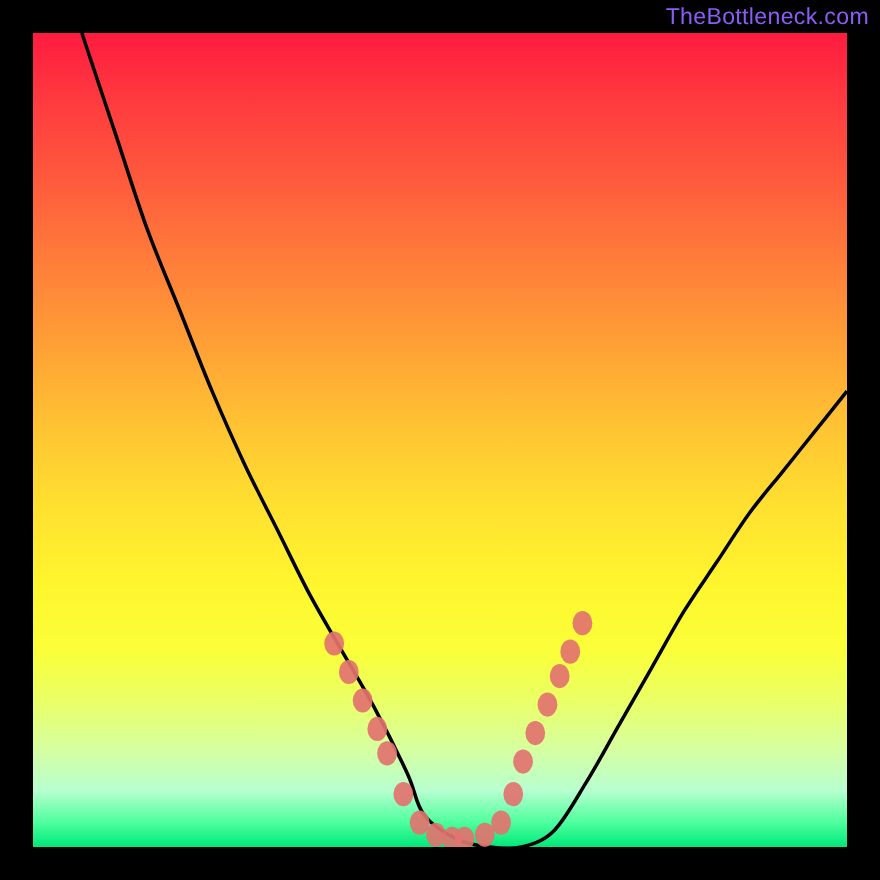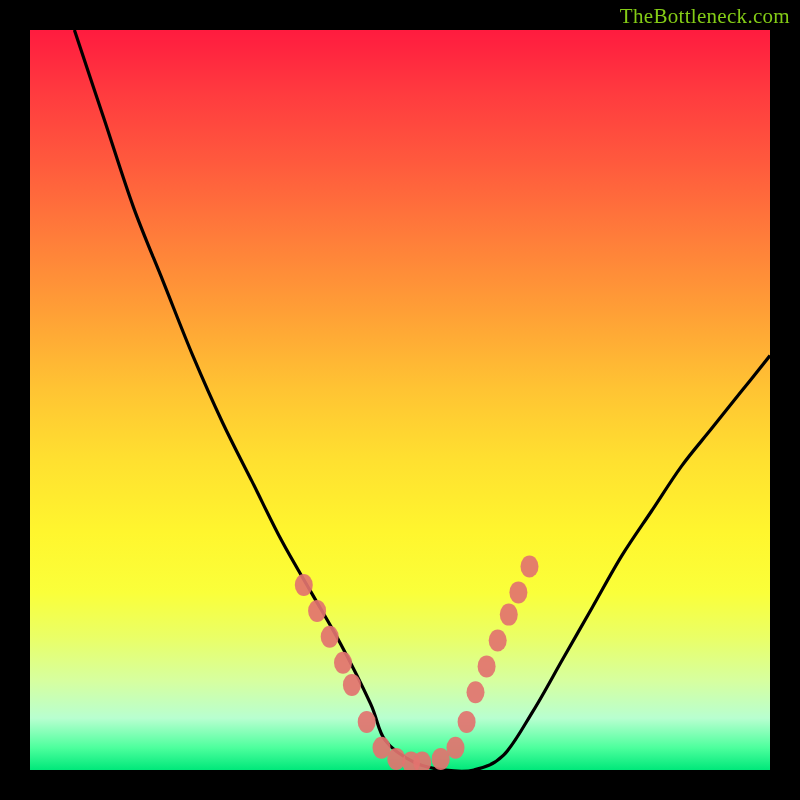--- a/index.html
+++ b/index.html
@@ -39,26 +39,25 @@
       #d6ffa0 88%,
       #b8ffd0 93%,
       #4dff9d 97%,
       #00e87a 100%
     );
   }
   .watermark {
     position: absolute;
     top: 4px;
     right: 10px;
-    color: #84cc16;
+    color: #8b5cf6;
     font-size: 21px;
     font-weight: 500;
     letter-spacing: 0.3px;
     user-select: none;
-    font-family: Liberation Serif, serif;
   }
   svg.curve {
     position: absolute;
     top: 0;
     left: 0;
   }
 </style>
 </head>
 <body>
 

